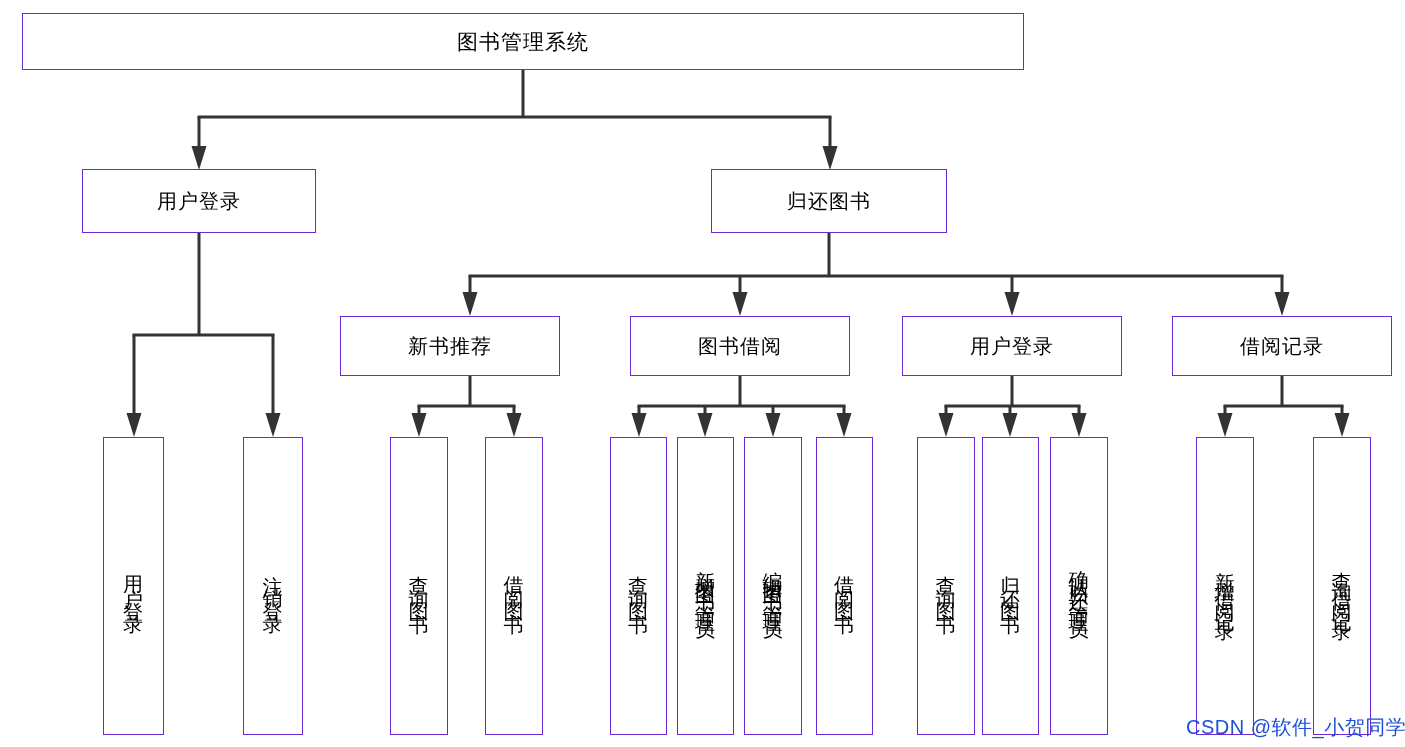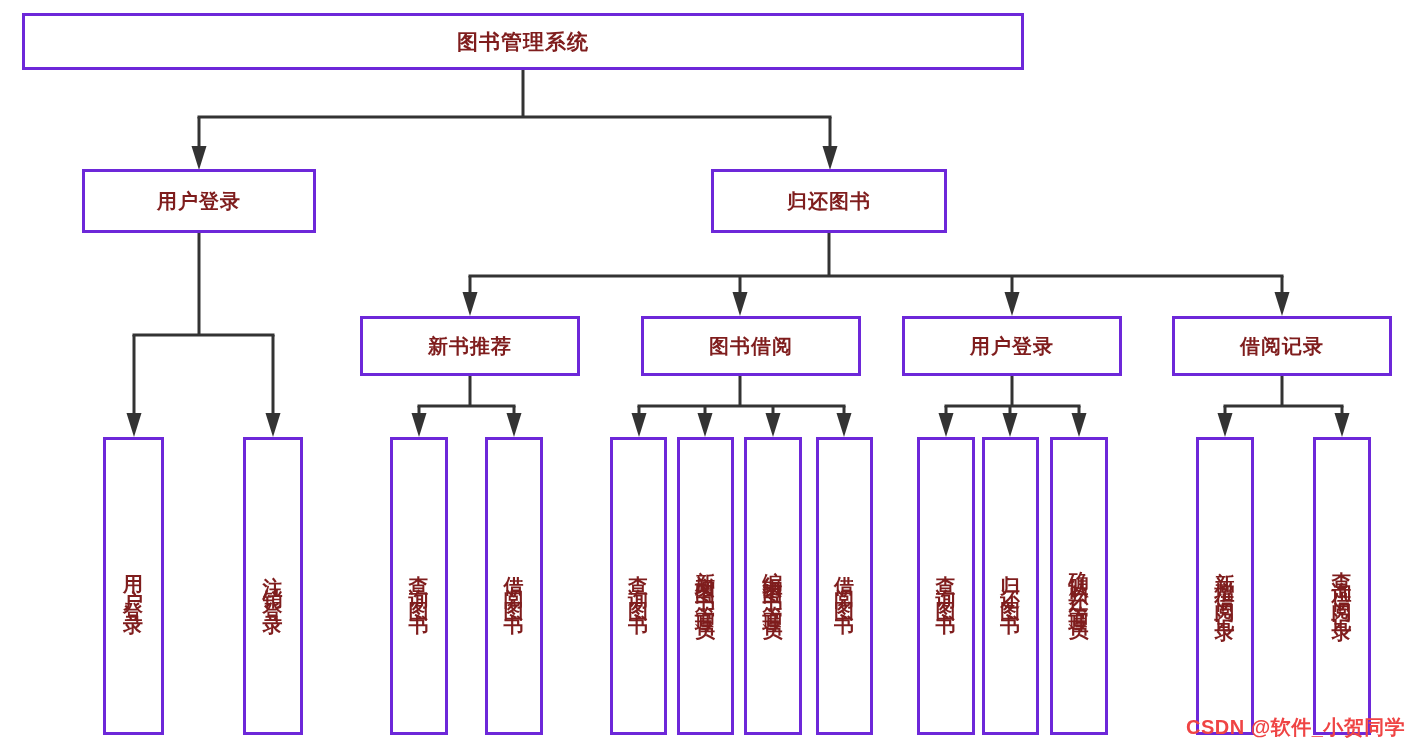--- a/index.html
+++ b/index.html
@@ -14,49 +14,47 @@
   .connectors {
     position: absolute;
     left: 0; top: 0;
     width: 1405px; height: 747px;
   }
   .connectors path { stroke: #333333; stroke-width: 3; fill: none; }
   .connectors polygon { fill: #333333; stroke: none; }
   .node {
     position: absolute;
     box-sizing: border-box;
-    border: 3px solid #6d28d9;
+    border: 1px solid #6d28d9;
     background: #ffffff;
     display: flex;
     align-items: center;
     justify-content: center;
-    color: #7f1d1d;
+    color: #000000;
     font-size: 20px;
     letter-spacing: 1px;
     z-index: 2;
-    font-weight: bold;
   }
   .node.root { font-size: 21px; }
   .v {
     writing-mode: vertical-rl;
     letter-spacing: 13px;
     line-height: 1;
   }
   .v.ls-b { letter-spacing: 10px; }
   .v.ls-c { letter-spacing: 7px; }
   .watermark {
     position: absolute;
     left: 1186px;
     top: 714px;
     font-size: 20px;
-    color: #ef4444;
+    color: #1d4ed8;
     letter-spacing: 0.5px;
     white-space: nowrap;
     z-index: 5;
-    font-weight: bold;
   }
 </style>
 </head>
 <body>
 
 <div class="stage">
 
   <svg class="connectors" viewBox="0 0 1405 747">
 
     <g>
@@ -131,22 +129,22 @@
       <path d="M1342 406 V425"></path>
         <polygon points="1334.5,413 1349.5,413 1342,437"></polygon>
     </g>
   </svg>
 
   <div class="node root" style="left:22px; top:13px; width:1002px; height:57px;">图书管理系统</div>
 
   <div class="node" style="left:82px; top:169px; width:234px; height:64px;">用户登录</div>
   <div class="node" style="left:711px; top:169px; width:236px; height:64px;">归还图书</div>
 
-  <div class="node" style="left:360px; top:316px; width:220px; height:60px;">新书推荐</div>
-  <div class="node" style="left:630px; top:316px; width:220px; height:60px;margin-left:11px;">图书借阅</div>
+  <div class="node" style="left:340px; top:316px; width:220px; height:60px;">新书推荐</div>
+  <div class="node" style="left:630px; top:316px; width:220px; height:60px;">图书借阅</div>
   <div class="node" style="left:902px; top:316px; width:220px; height:60px;">用户登录</div>
   <div class="node" style="left:1172px; top:316px; width:220px; height:60px;text-align:right;">借阅记录</div>
 
   <div class="node" style="left:103px; top:437px; width:61px; height:298px;">
     <span class="v">用户登录</span>
   </div>
   <div class="node" style="left:243px; top:437px; width:60px; height:298px;">
     <span class="v">注销登录</span>
   </div>
   <div class="node" style="left:390px; top:437px; width:58px; height:298px;">

